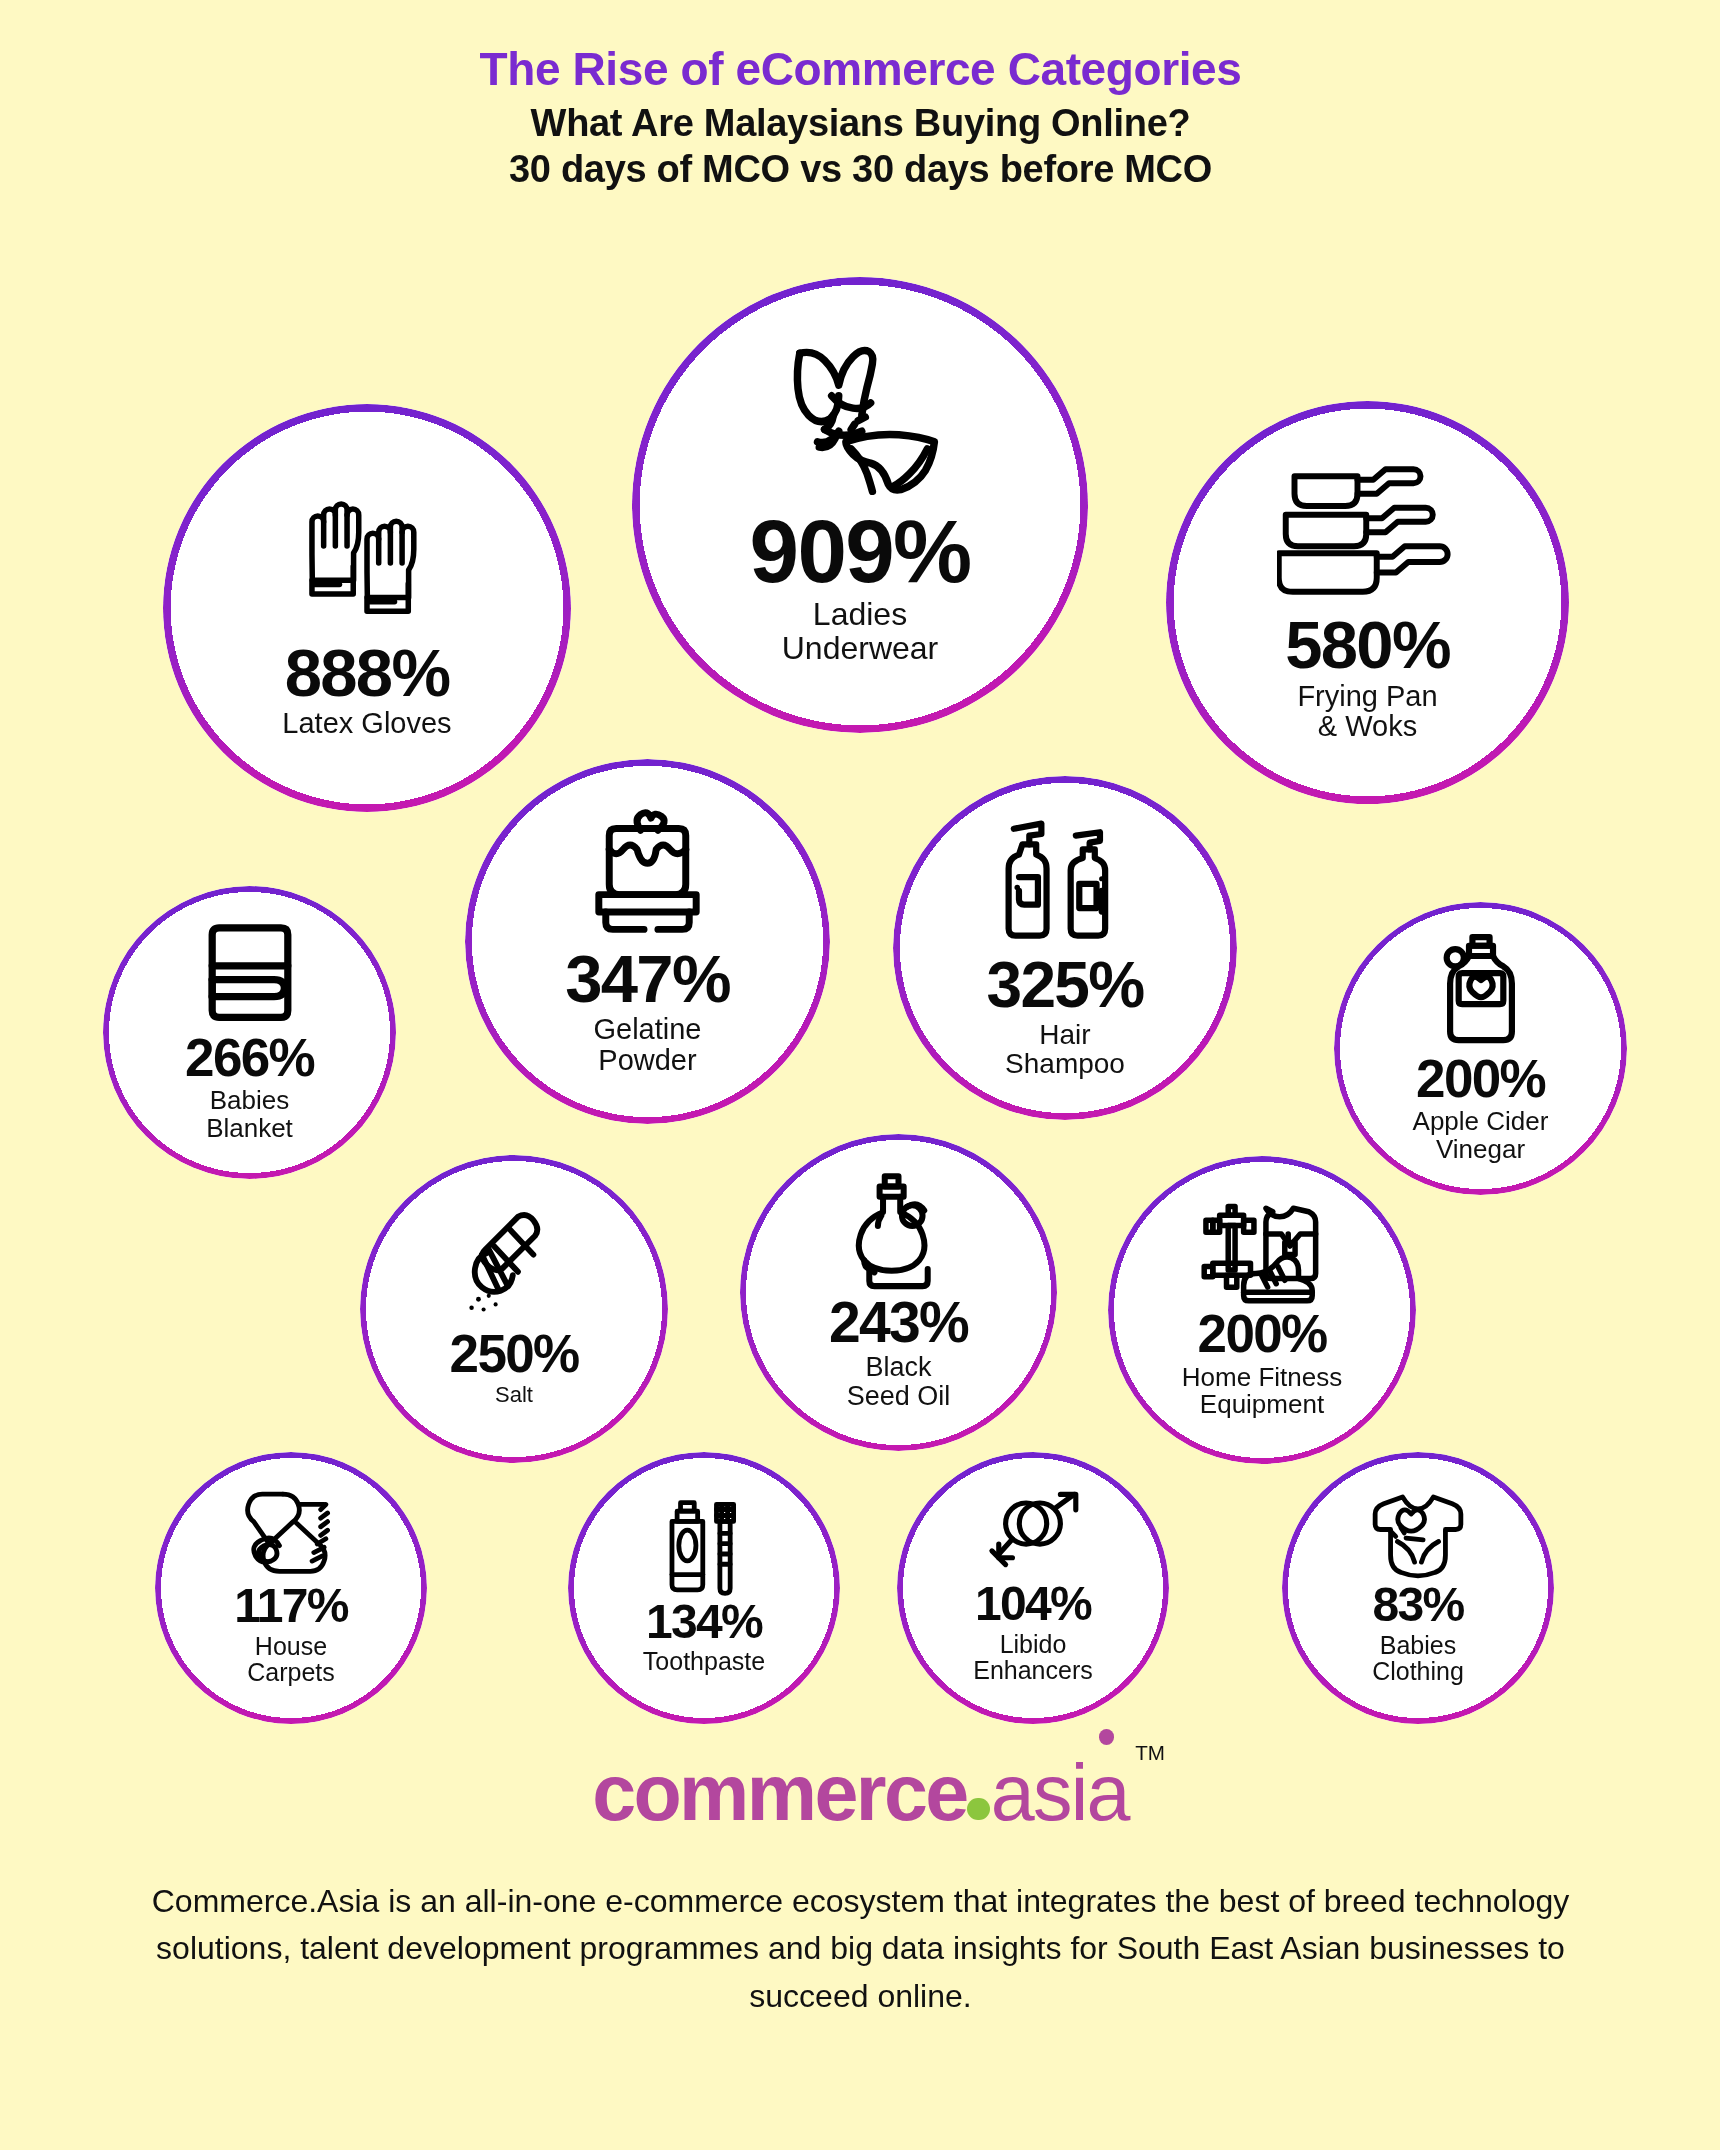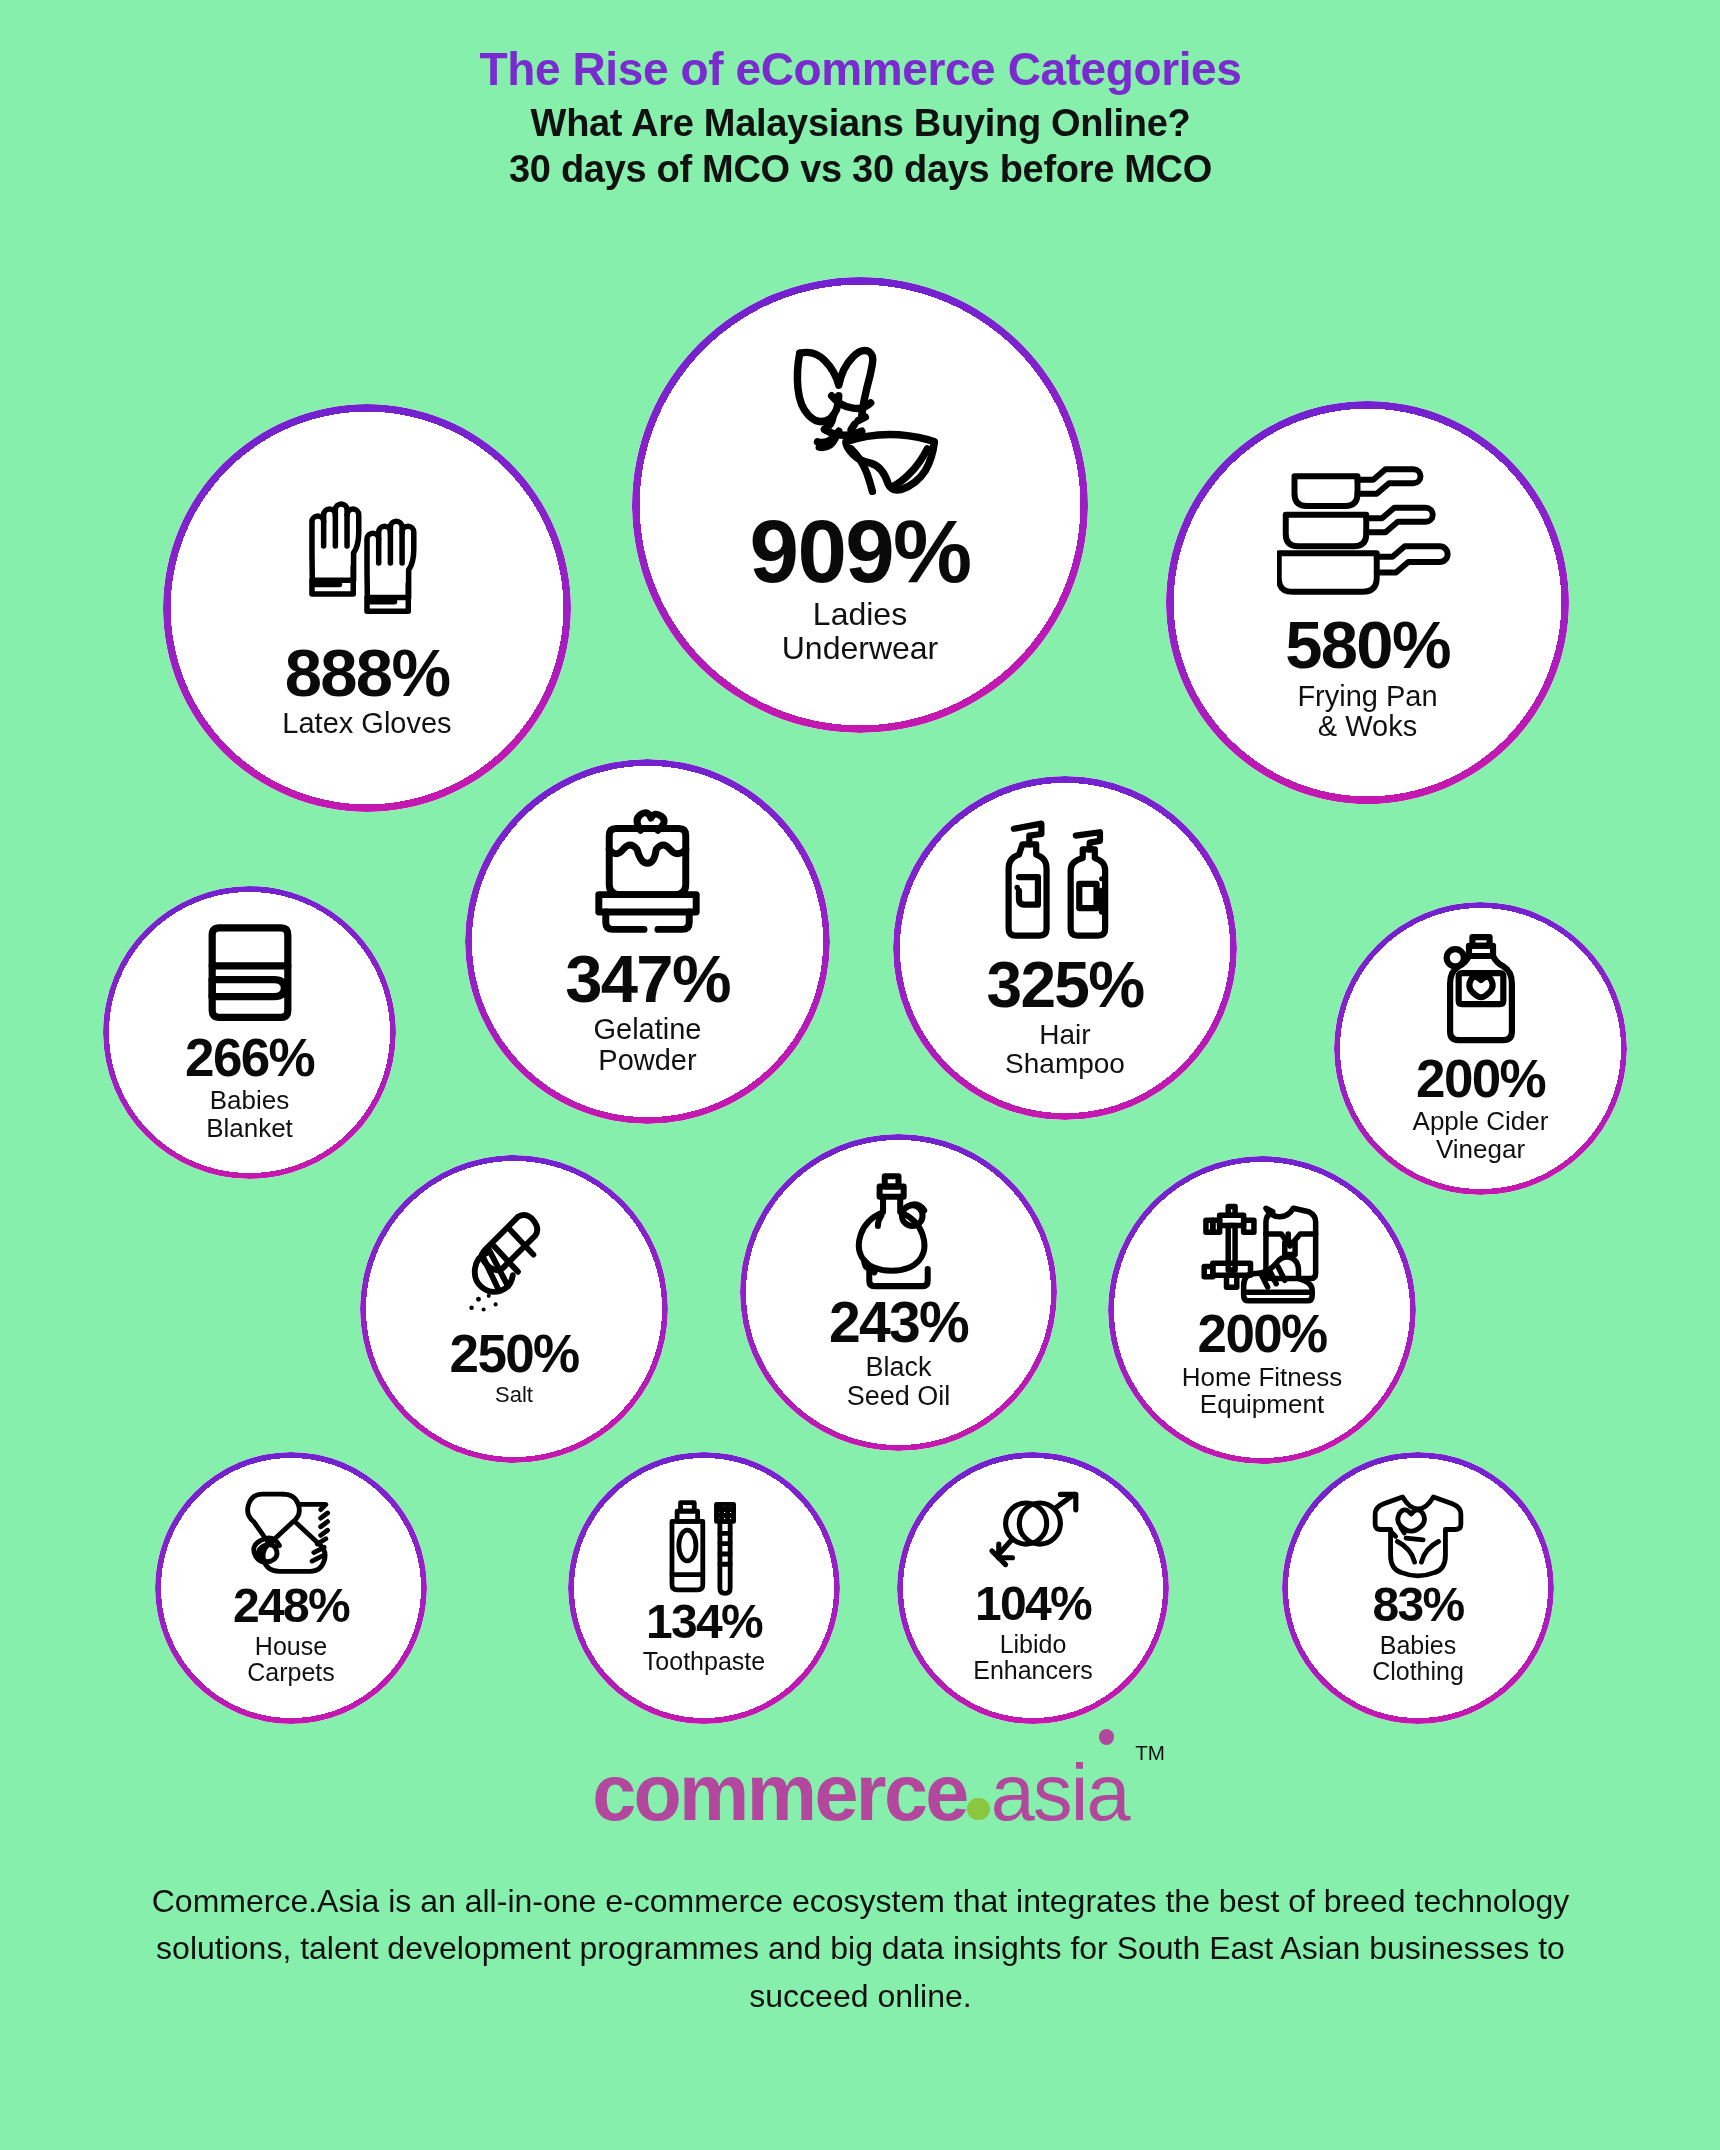--- a/index.html
+++ b/index.html
@@ -5,21 +5,21 @@
   * { box-sizing: border-box; margin: 0; padding: 0; }
   html, body {
     width: 1721px; height: 2151px;
     background: #ffffff;
     font-family: "Liberation Sans", sans-serif;
     overflow: hidden;
   }
   #page {
     position: relative;
     width: 1721px; height: 2151px;
-    background: #86efac;
+    background: #fef9c3;
   }
 
   
   .header { position: absolute; top: 45px; left: 0; width: 1721px; text-align: center; }
   .title {
     font-size: 46px; font-weight: bold; letter-spacing: -0.4px;
     color: #7A2BD0; line-height: 1.06;
   }
   .subtitle {
     margin-top: 6px;
@@ -340,21 +340,21 @@
       <div class="bubble-inner" style="margin-top:-1.7px;">
         <span class="icon-wrap">
           <svg width="93" height="91" viewBox="0 0 54 53" fill="none" stroke="#000" stroke-width="2.8" stroke-linecap="round" stroke-linejoin="round">
             <path d="M22 3 q7 0 9 6 q2 6 -3 10 L14 32 q-5 4 -3 10 q2 6 9 6 L38 48 q6 0 8 -6 q2 -6 -3 -10 L30 20"></path>
             <path d="M22 3 L10 3 q-6 0 -8 6 q-2 6 3 10 L14 32"></path>
             <path d="M31 9 L46 9"></path>
             <path d="M44 12 L47 9 M44 17 L48 14 M44 22 L48 19 M44 27 L48 24 M42 32 L47 29 M40 37 L46 34 M39 42 L45 39"></path>
             <path d="M12 42 q-3 0 -4 -3 q-1 -4 3 -6 q5 -2 7 2 q2 5 -3 7 q-6 2 -9 -3 q-3 -6 3 -9 q7 -4 11 3"></path>
           </svg>
         </span>
-        <div class="pct" style="font-size:48px; margin-top:3.4px;">248%</div>
+        <div class="pct" style="font-size:48px; margin-top:3.4px;">117%</div>
         <div class="lbl" style="font-size:25px;">House
 Carpets</div>
       </div>
     </div>
 
     <div class="bubble" style="left:568px; top:1452px; width:272px; height:272px; --bw:6px;">
       <div class="bubble-inner" style="margin-top:-1.7px;">
         <span class="icon-wrap">
           <svg width="89" height="98" viewBox="0 0 52 57" fill="none" stroke="#000" stroke-width="2.8" stroke-linecap="round" stroke-linejoin="round">
             <path d="M12 2 L20 2 L20 7 L12 7 z"></path>

